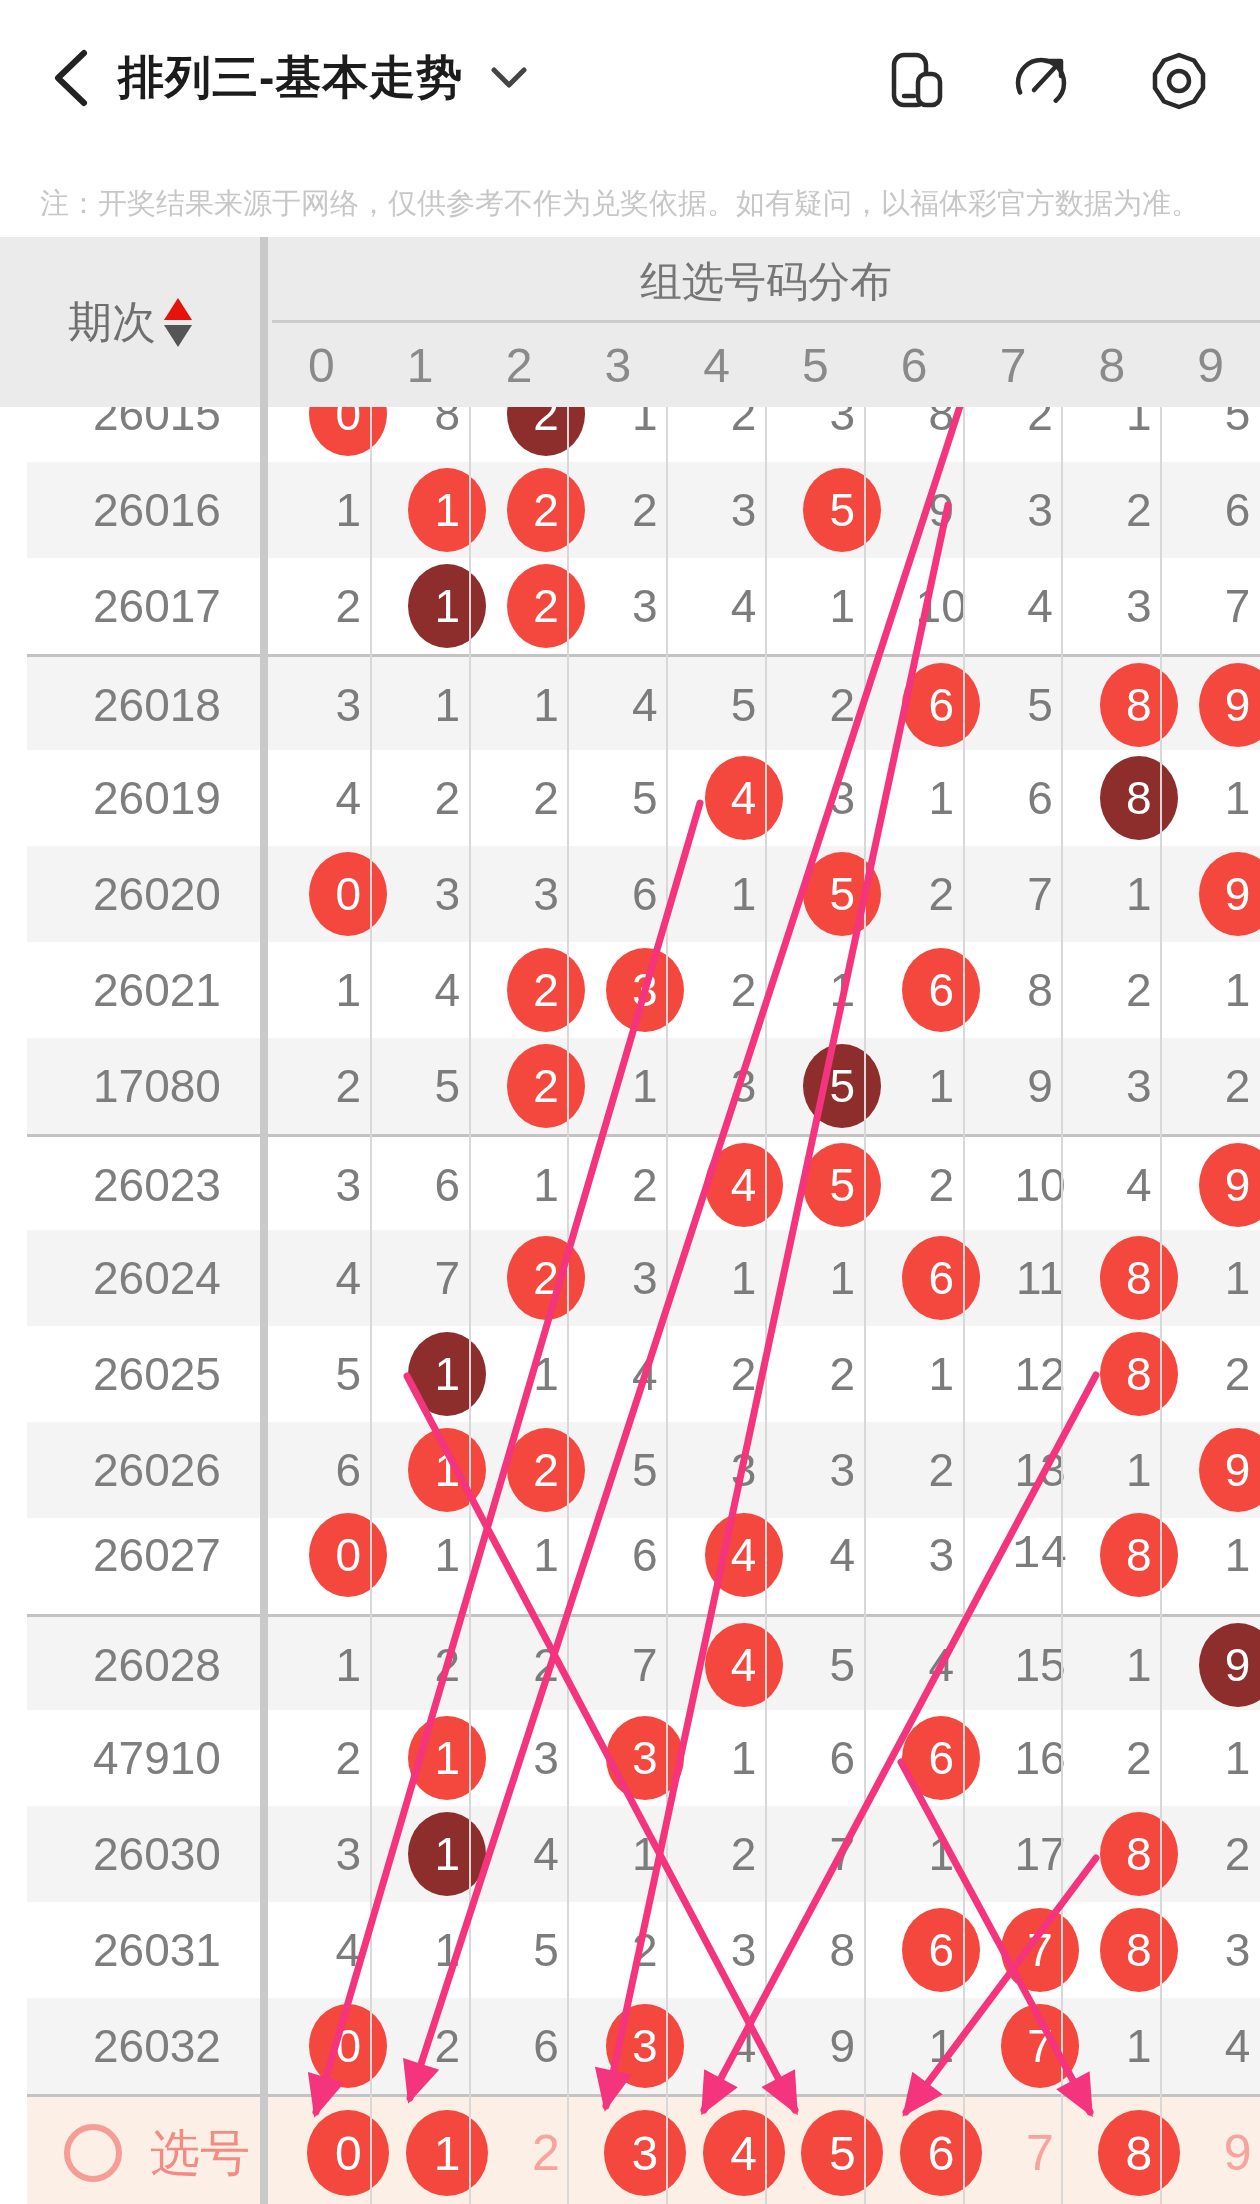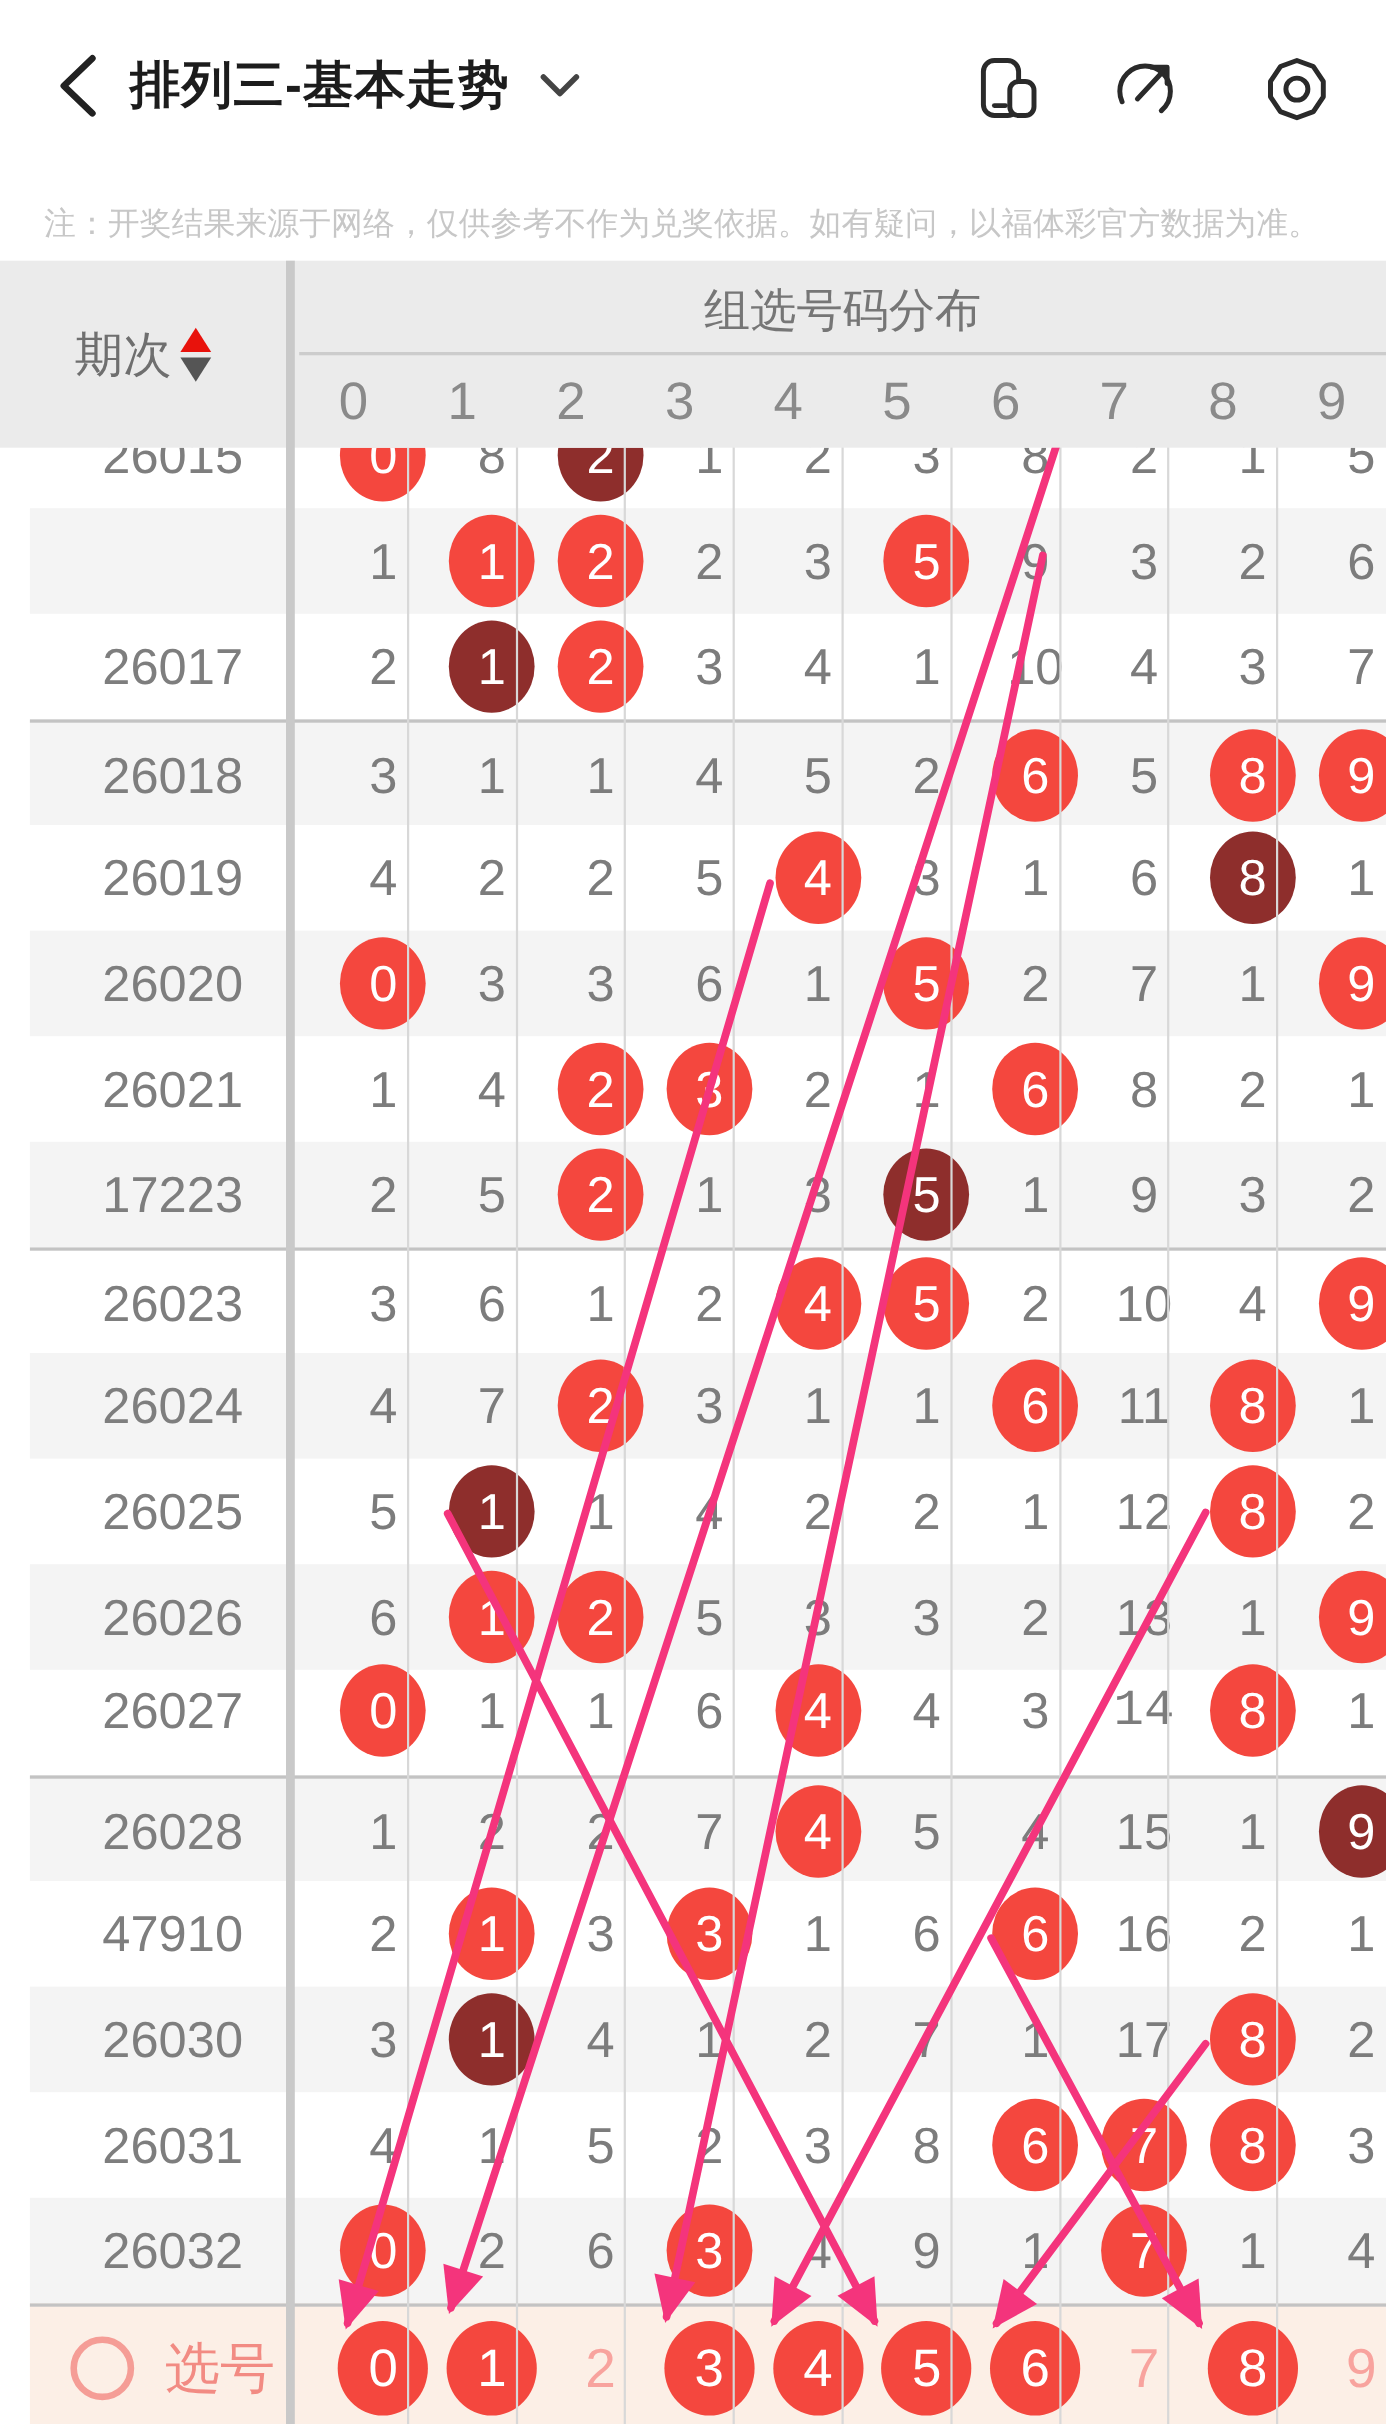--- a/index.html
+++ b/index.html
@@ -140,20 +140,21 @@
         </div>
         <div class="cell" style="left: 568.4px;">1</div>
         <div class="cell" style="left: 667.2px;">2</div>
         <div class="cell" style="left: 766px;">3</div>
         <div class="cell" style="left: 864.8px;">8</div>
         <div class="cell" style="left: 963.6px;">2</div>
         <div class="cell" style="left: 1062.4px;">1</div>
         <div class="cell" style="left: 1161.2px;">5</div>
       </div>
       <div class="row alt" style="top: 55px;">
+    <div class="plabel">26016</div>
   <div class="cell" style="left: 272px;">1</div>
         <div class="cell" style="left: 370.8px;">
           <div class="bubble r">1</div>
         </div>
         <div class="cell" style="left: 469.6px;">
           <div class="bubble r">2</div>
         </div>
         <div class="cell" style="left: 568.4px;">2</div>
         <div class="cell" style="left: 667.2px;">3</div>
         <div class="cell" style="left: 766px;">
@@ -249,21 +250,21 @@
         <div class="cell" style="left: 667.2px;">2</div>
         <div class="cell" style="left: 766px;">1</div>
         <div class="cell" style="left: 864.8px;">
           <div class="bubble r">6</div>
         </div>
         <div class="cell" style="left: 963.6px;">8</div>
         <div class="cell" style="left: 1062.4px;">2</div>
         <div class="cell" style="left: 1161.2px;">1</div>
       </div>
       <div class="row alt" style="top: 631px;">
-    <div class="plabel">17223</div>
+    <div class="plabel">17080</div>
   <div class="cell" style="left: 272px;">2</div>
         <div class="cell" style="left: 370.8px;">5</div>
         <div class="cell" style="left: 469.6px;">
           <div class="bubble r">2</div>
         </div>
         <div class="cell" style="left: 568.4px;">1</div>
         <div class="cell" style="left: 667.2px;">3</div>
         <div class="cell" style="left: 766px;">
           <div class="bubble d">5</div>
         </div>

